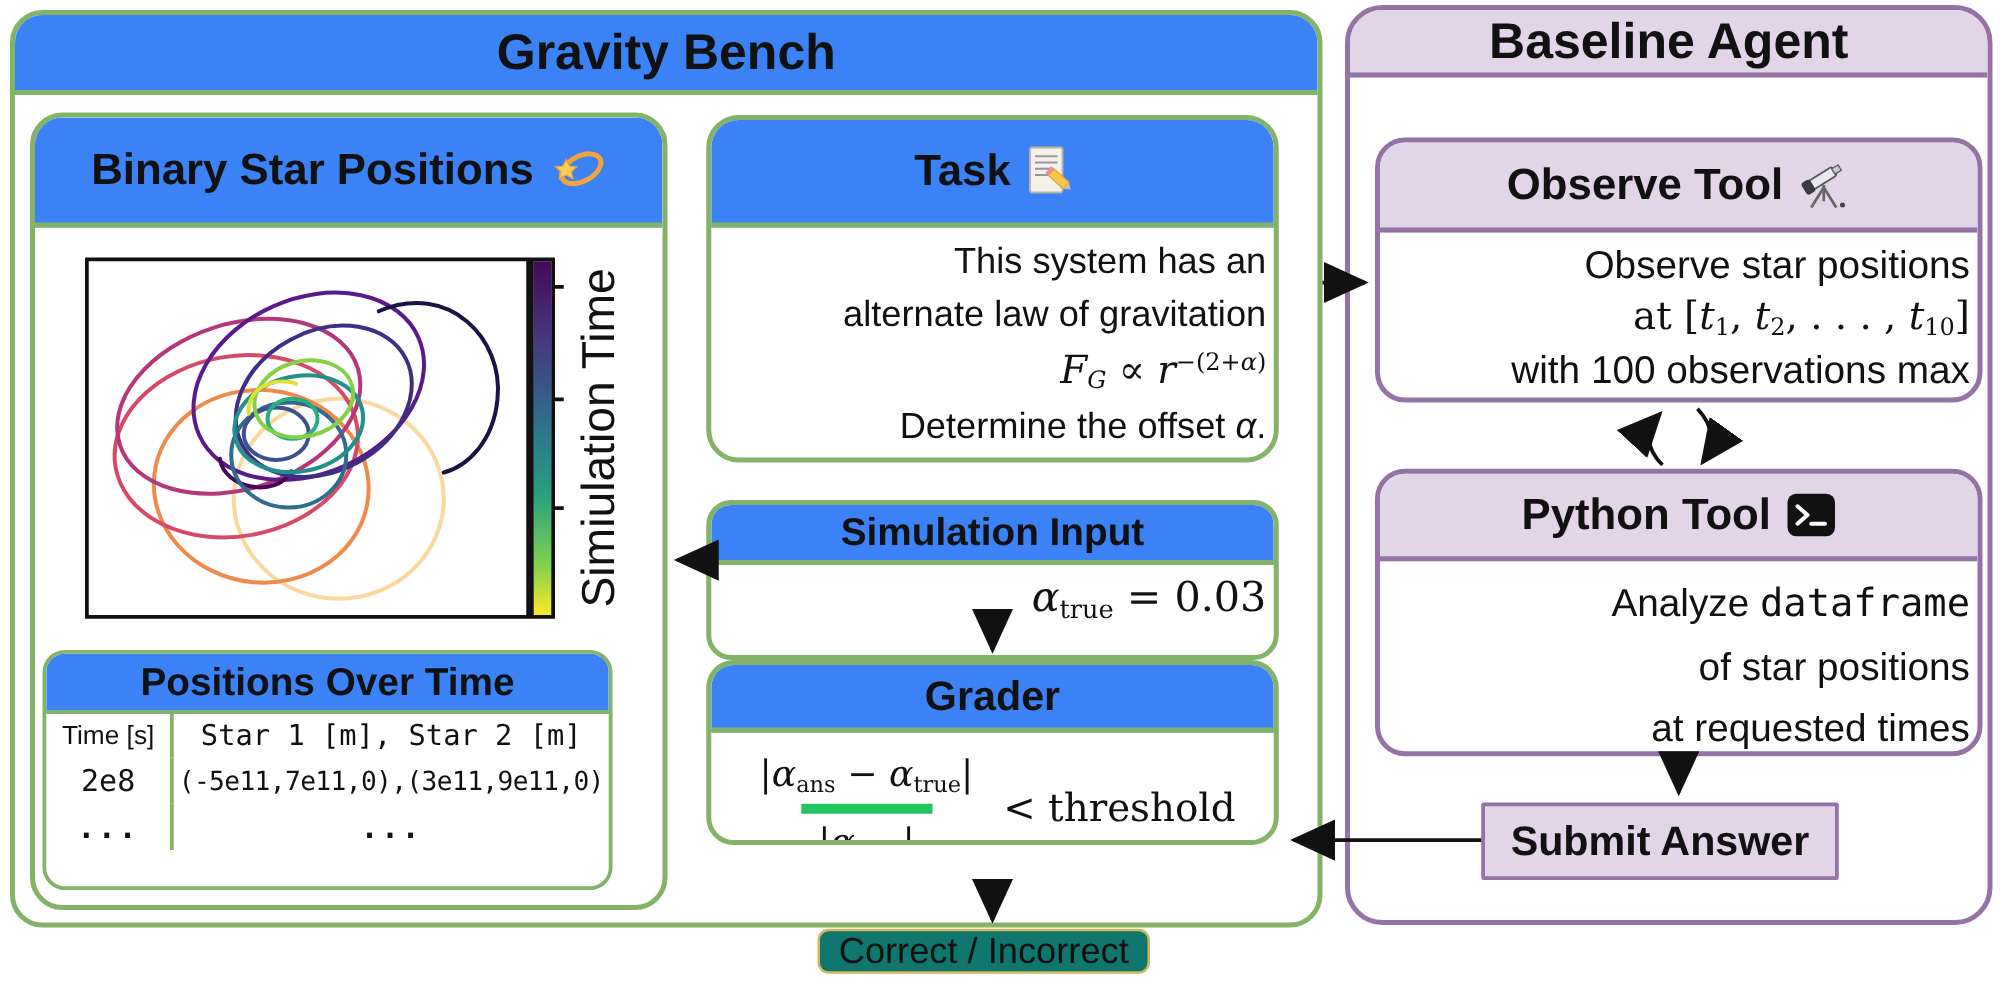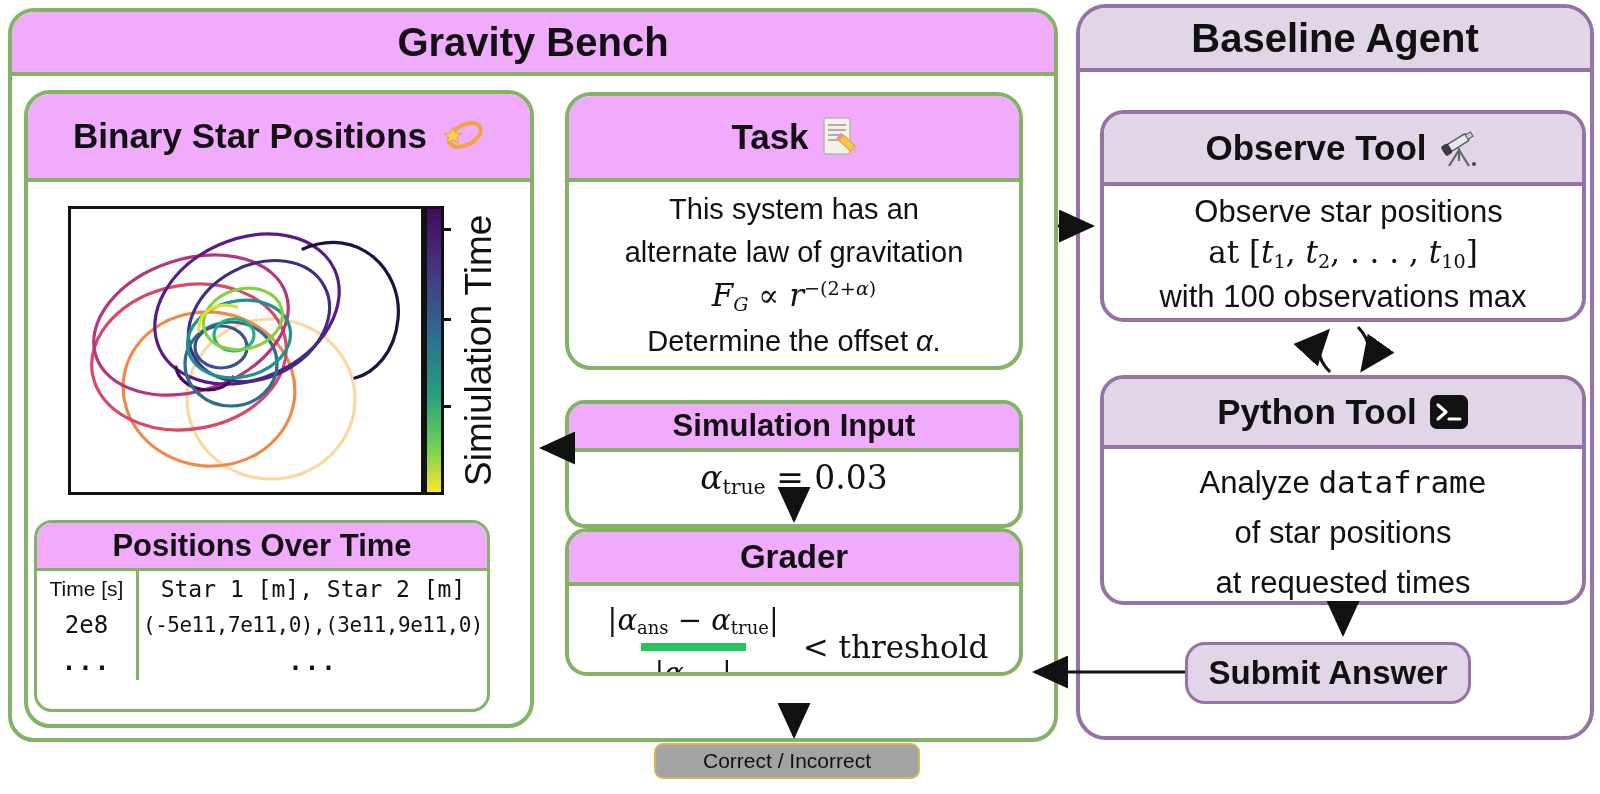--- a/index.html
+++ b/index.html
@@ -3,28 +3,28 @@
 <meta charset="utf-8">
 <style>
   * { margin:0; padding:0; box-sizing:border-box; }
   body { background:#ffffff; font-family:"Liberation Sans", sans-serif; color:#111; }
   .figure { position:relative; width:1600px; height:794px; background:#fff; overflow:hidden; }
   .box { position:absolute; }
 
   
   .gbox { background:#fff; border:4px solid #82b366; border-radius:26px; overflow:hidden; }
   .pbox { background:#fff; border:4px solid #9673a6; border-radius:26px; overflow:hidden; }
-  .ghead { background:#f0abfc; border-bottom:4px solid #82b366; display:flex; align-items:center; justify-content:center; gap:12px; font-weight:bold; }
+  .ghead { background:#3b82f6; border-bottom:4px solid #82b366; display:flex; align-items:center; justify-content:center; gap:12px; font-weight:bold; }
   .phead { background:#e1d5e7; border-bottom:4px solid #9673a6; display:flex; align-items:center; justify-content:center; gap:12px; font-weight:bold; }
 
   .title-xl { font-size:40px; font-weight:bold; }
   .title-lg { font-size:35px; font-weight:bold; }
   .title-md { font-size:31px; font-weight:bold; }
 
-  .body-lines { display:flex; flex-direction:column; justify-content:space-evenly; align-items:center; height:100%; padding:2px 6px; }
+  .body-lines { display:flex; flex-direction:column; justify-content:space-evenly; align-items:flex-end; height:100%; padding:2px 6px; }
   .tline { font-size:29px; line-height:1.15; text-align:center; }
   .math { font-family:"DejaVu Serif", serif; font-size:30px; }
   .math i { font-style:italic; }
   sub, sup { font-size:62%; }
   sub { vertical-align:-0.25em; }
   sup { vertical-align:0.55em; }
   .mono { font-family:"DejaVu Sans Mono", monospace; }
 
   
   .frac { display:inline-flex; flex-direction:column; align-items:center; vertical-align:middle; }
@@ -40,22 +40,22 @@
   
   .ptable { display:grid; grid-template-columns:102px 1fr; height:109px; align-items:center; }
   .ptable .c-time { border-right:3px solid #82b366; height:100%; display:flex; align-items:center; justify-content:center; }
   .ptable .c-star { display:flex; align-items:center; justify-content:center; }
   .pt-h-time { font-size:21px; font-family:"Liberation Sans", sans-serif; }
   .pt-h-star { font-size:23px; font-family:"DejaVu Sans Mono", monospace; }
   .pt-v-time { font-size:24px; font-family:"DejaVu Sans Mono", monospace; }
   .pt-v-star { font-size:21px; font-family:"DejaVu Sans Mono", monospace; letter-spacing:-0.5px; }
   .pt-dots { font-size:24px; font-family:"DejaVu Sans Mono", monospace; font-weight:bold; letter-spacing:2px; }
 
-  .badge { background:#a3a3a3; border:2.5px solid #d6b656; border-radius:9px; display:flex; align-items:center; justify-content:center; font-size:21px; font-weight:500; }
-  .submit { background:#e1d5e7; border:3.5px solid #9673a6; border-radius:20px; display:flex; align-items:center; justify-content:center; font-size:33px; font-weight:bold; }
+  .badge { background:#0f766e; border:2.5px solid #d6b656; border-radius:9px; display:flex; align-items:center; justify-content:center; font-size:29px; font-weight:500; }
+  .submit { background:#e1d5e7; border:3.5px solid #9673a6; border-radius:2px; display:flex; align-items:center; justify-content:center; font-size:33px; font-weight:bold; }
 
   .arrows { position:absolute; left:0; top:0; pointer-events:none; }
   .icon { display:inline-flex; align-items:center; }
 </style>
 </head>
 <body>
 
 <div class="figure">
 
   <div class="box gbox" style="left:8px; top:8px; width:1050px; height:734px;">
@@ -163,21 +163,21 @@
         <span class="num">|<i>α</i><sub>ans</sub> − <i>α</i><sub>true</sub>|</span>
         <span class="den">|<i>α</i><sub>true</sub>|</span>
       </span>
       <span class="math" style="font-size:31px;">&lt; threshold</span>
     </div>
   </div>
 
   <div class="box badge" style="left:654px; top:743px; width:266px; height:36px;">Correct / Incorrect</div>
 
   <div class="box pbox" style="left:1076px; top:4px; width:518px; height:736px; border-radius:30px;">
-    <div class="phead" style="height:64px;">
+    <div class="phead" style="height:54px;">
       <span class="title-xl">Baseline Agent</span>
     </div>
   </div>
 
   <div class="box pbox" style="left:1100px; top:110px; width:486px; height:212px; border-radius:24px;">
     <div class="phead" style="height:72px;">
       <span class="title-lg">Observe Tool</span>
       <span class="icon">
         <svg width="42" height="40" viewBox="0 0 42 40">
           <g transform="rotate(-32 20 14)">

